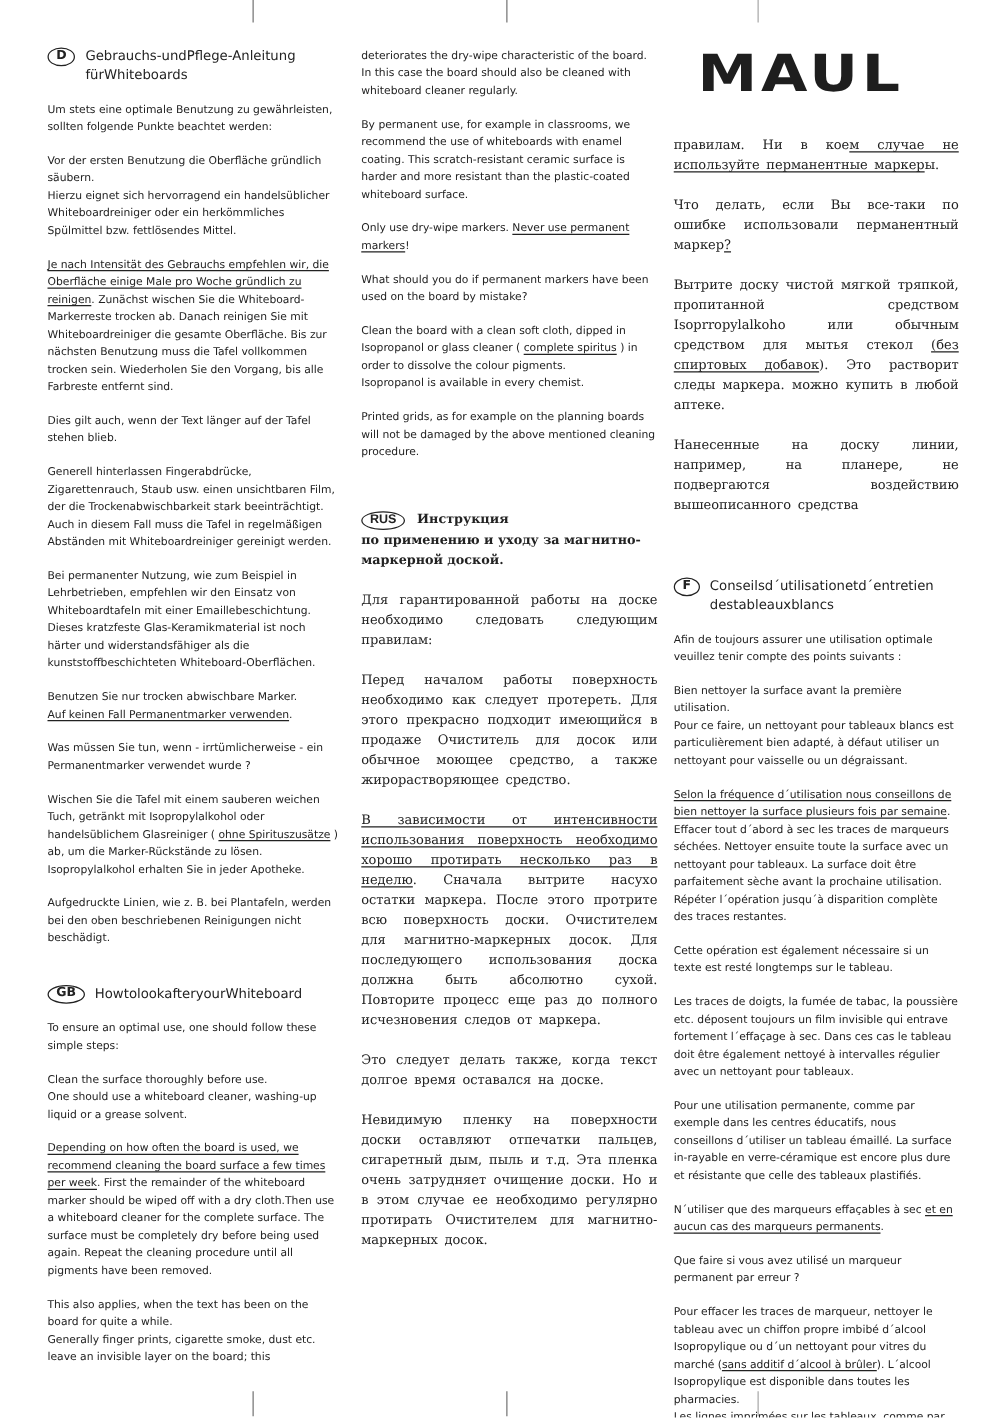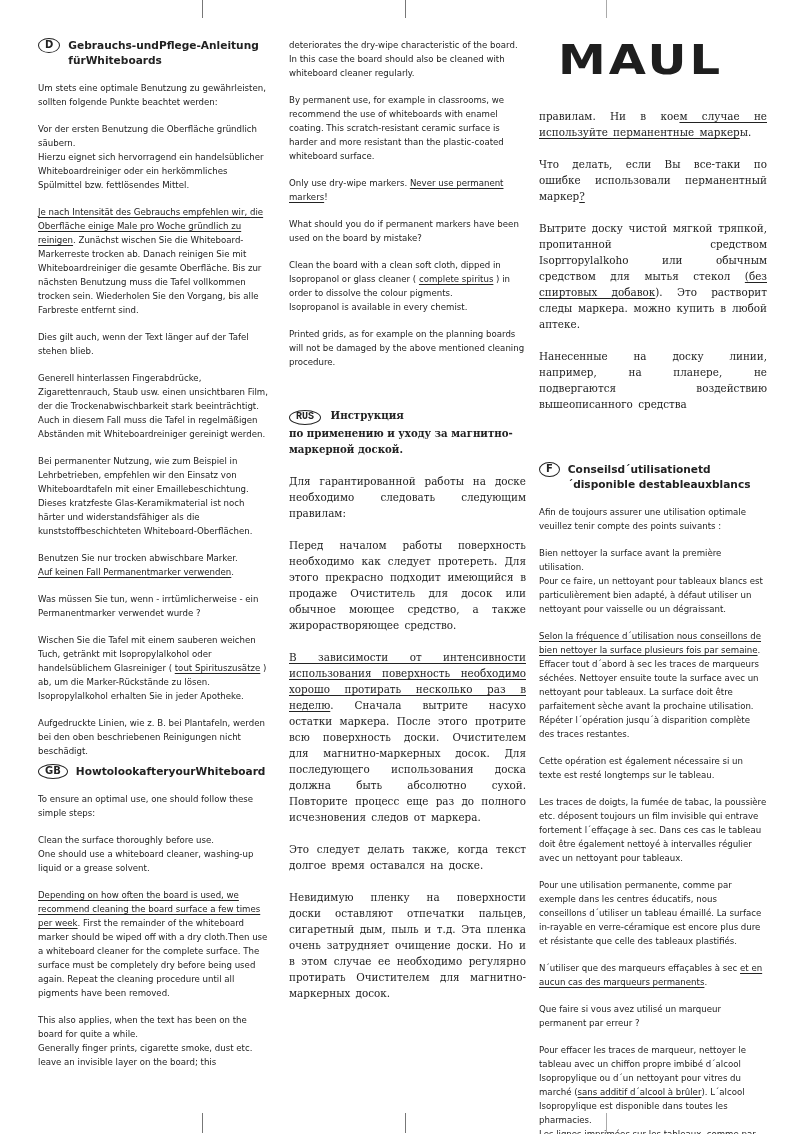--- a/index.html
+++ b/index.html
@@ -7,23 +7,23 @@
   .crop { position:absolute; width:1px; background:#777; }
   .col { position:absolute; font-family:"DejaVu Sans", sans-serif; font-size:8.6px; line-height:14px; color:#222; }
   .col.c1 { left:38px; top:38px; width:235px; }
   .col.c2 { left:289px; top:38px; width:237px; }
   .col.c3 { left:539px; top:108px; width:228px; }
   .ru { font-family:"DejaVu Serif", serif; font-size:10.4px; line-height:16px; text-align:justify; word-spacing:2px; }
   p { margin:0 0 13px 0; }
   .u { text-decoration:underline; text-underline-offset:2px; }
   .hdr { display:flex; align-items:flex-start; font-size:10.6px; line-height:15px; margin-bottom:13px; }
   .badge { display:inline-block; border:1px solid #222; border-radius:50%; font-weight:bold; font-size:10px; line-height:12px; padding:0 6px; margin-right:8px; height:13px; flex:none; }
-  .hdr-title { font-weight:bold; }
+  .hdr-title { font-weight:normal; }
   .ru-hdr { font-family:"DejaVu Serif", serif; font-weight:bold; font-size:10.2px; line-height:16px; margin-bottom:16px; }
-  .ru-hdr .badge { font-family:Liberation Mono, monospace; margin-right:6px; }
+  .ru-hdr .badge { font-family:Liberation Sans, sans-serif; margin-right:6px; }
   .logo { position:absolute; left:558px; top:38px; font-family:"DejaVu Sans", sans-serif; font-weight:bold; font-size:48px; letter-spacing:3px; color:#1e1e1e; transform:scaleY(0.85); transform-origin:top left; line-height:50px; }
 </style>
 </head>
 <body>
 
 <div class="crop" style="left:202px;top:0;height:18px;"></div>
 <div class="crop" style="left:405px;top:0;height:18px;"></div>
 <div class="crop" style="left:606px;top:0;height:18px;background:#aaa;"></div>
 <div class="crop" style="left:202px;top:1113px;height:20px;"></div>
 <div class="crop" style="left:405px;top:1113px;height:20px;"></div>
@@ -39,22 +39,22 @@
     </div>
     <p>Um stets eine optimale Benutzung zu gewährleisten, sollten folgende Punkte beachtet werden:</p>
     <p style="white-space:pre-line">Vor der ersten Benutzung die Oberfläche gründlich säubern.
 Hierzu eignet sich hervorragend ein handelsüblicher Whiteboardreiniger oder ein herkömmliches Spülmittel bzw. fettlösendes Mittel.</p>
     <p><span class="u">Je nach Intensität des Gebrauchs empfehlen wir, die Oberfläche einige Male pro Woche gründlich zu reinigen</span><span>. Zunächst wischen Sie die Whiteboard-Markerreste trocken ab. Danach reinigen Sie mit Whiteboardreiniger die gesamte Oberfläche. Bis zur nächsten Benutzung muss die Tafel vollkommen trocken sein. Wiederholen Sie den Vorgang, bis alle Farbreste entfernt sind.</span></p>
     <p>Dies gilt auch, wenn der Text länger auf der Tafel stehen blieb.</p>
     <p>Generell hinterlassen Fingerabdrücke, Zigarettenrauch, Staub usw. einen unsichtbaren Film, der die Trockenabwischbarkeit stark beeinträchtigt. Auch in diesem Fall muss die Tafel in regelmäßigen Abständen mit Whiteboardreiniger gereinigt werden.</p>
     <p>Bei permanenter Nutzung, wie zum Beispiel in Lehrbetrieben, empfehlen wir den Einsatz von Whiteboardtafeln mit einer Emaillebeschichtung. Dieses kratzfeste Glas-Keramikmaterial ist noch härter und widerstandsfähiger als die kunststoffbeschichteten Whiteboard-Oberflächen.</p>
     <p><span>Benutzen Sie nur trocken abwischbare Marker.</span><br><span class="u">Auf keinen Fall Permanentmarker verwenden</span><span>.</span></p>
     <p>Was müssen Sie tun, wenn - irrtümlicherweise - ein Permanentmarker verwendet wurde ?</p>
-    <p><span>Wischen Sie die Tafel mit einem sauberen weichen Tuch, getränkt mit Isopropylalkohol oder handelsüblichem Glasreiniger ( </span><span class="u">tout Spirituszusätze</span><span> ) ab, um die Marker-Rückstände zu lösen. Isopropylalkohol erhalten Sie in jeder Apotheke.</span></p>
-    <p style="margin-bottom:6px">Aufgedruckte Linien, wie z. B. bei Plantafeln, werden bei den oben beschriebenen Reinigungen nicht beschädigt.</p>
+    <p><span>Wischen Sie die Tafel mit einem sauberen weichen Tuch, getränkt mit Isopropylalkohol oder handelsüblichem Glasreiniger ( </span><span class="u">ohne Spirituszusätze</span><span> ) ab, um die Marker-Rückstände zu lösen. Isopropylalkohol erhalten Sie in jeder Apotheke.</span></p>
+    <p style="margin-bottom:30px">Aufgedruckte Linien, wie z. B. bei Plantafeln, werden bei den oben beschriebenen Reinigungen nicht beschädigt.</p>
   </section>
 
   <section>
     <div class="hdr">
       <span class="badge">GB</span>
       <span class="hdr-title">HowtolookafteryourWhiteboard</span>
     </div>
     <p>To ensure an optimal use, one should follow these simple steps:</p>
     <p style="white-space:pre-line">Clean the surface thoroughly before use.
 One should use a whiteboard cleaner, washing-up liquid or a grease solvent.</p>
@@ -96,21 +96,21 @@
   <section class="ru">
     <p style="margin-bottom:16px"><span>правилам. Ни в кое</span><span class="u">м случае не используйте перманентные маркер</span><span>ы.</span></p>
     <p style="margin-bottom:16px"><span>Что делать, если Вы все-таки по ошибке использовали перманентный маркер</span><span class="u">?</span></p>
     <p style="margin-bottom:16px"><span>Вытрите доску чистой мягкой тряпкой, пропитанной средством Isoprropylalkoho или обычным средством для мытья стекол </span><span class="u">(без спиртовых добавок</span><span>). Это растворит следы маркера. можно купить в любой аптеке.</span></p>
     <p style="margin-bottom:50px">Нанесенные на доску линии, например, на планере, не подвергаются воздействию вышеописанного средства</p>
   </section>
 
   <section>
     <div class="hdr">
       <span class="badge">F</span>
-      <span class="hdr-title">Conseilsd´utilisationetd´disponible destableauxblancs</span>
+      <span class="hdr-title">Conseilsd´utilisationetd´entretien destableauxblancs</span>
     </div>
     <p>Afin de toujours assurer une utilisation optimale veuillez tenir compte des points suivants :</p>
     <p style="white-space:pre-line">Bien nettoyer la surface avant la première utilisation.
 Pour ce faire, un nettoyant pour tableaux blancs est particulièrement bien adapté, à défaut utiliser un nettoyant pour vaisselle ou un dégraissant.</p>
     <p><span class="u">Selon la fréquence d´utilisation nous conseillons de bien nettoyer la surface plusieurs fois par semaine</span><span>. Effacer tout d´abord à sec les traces de marqueurs séchées. Nettoyer ensuite toute la surface avec un nettoyant  pour tableaux. La surface doit être parfaitement sèche avant la prochaine utilisation. Répéter l´opération jusqu´à disparition complète des traces restantes.</span></p>
     <p>Cette opération est également nécessaire si un texte est resté longtemps sur le tableau.</p>
     <p>Les traces de doigts, la fumée de tabac, la poussière etc. déposent toujours un film invisible qui entrave fortement l´effaçage à sec. Dans ces cas le tableau doit être également nettoyé à intervalles régulier avec un nettoyant pour tableaux.</p>
     <p>Pour une utilisation permanente, comme par exemple dans les centres éducatifs, nous conseillons d´utiliser un tableau émaillé. La surface in-rayable en verre-céramique est encore plus dure et résistante que celle des tableaux plastifiés.</p>
     <p><span>N´utiliser que des marqueurs effaçables à sec </span><span class="u">et en aucun cas des marqueurs permanents</span><span>.</span></p>
     <p>Que faire si vous avez utilisé un marqueur permanent par erreur ?</p>

